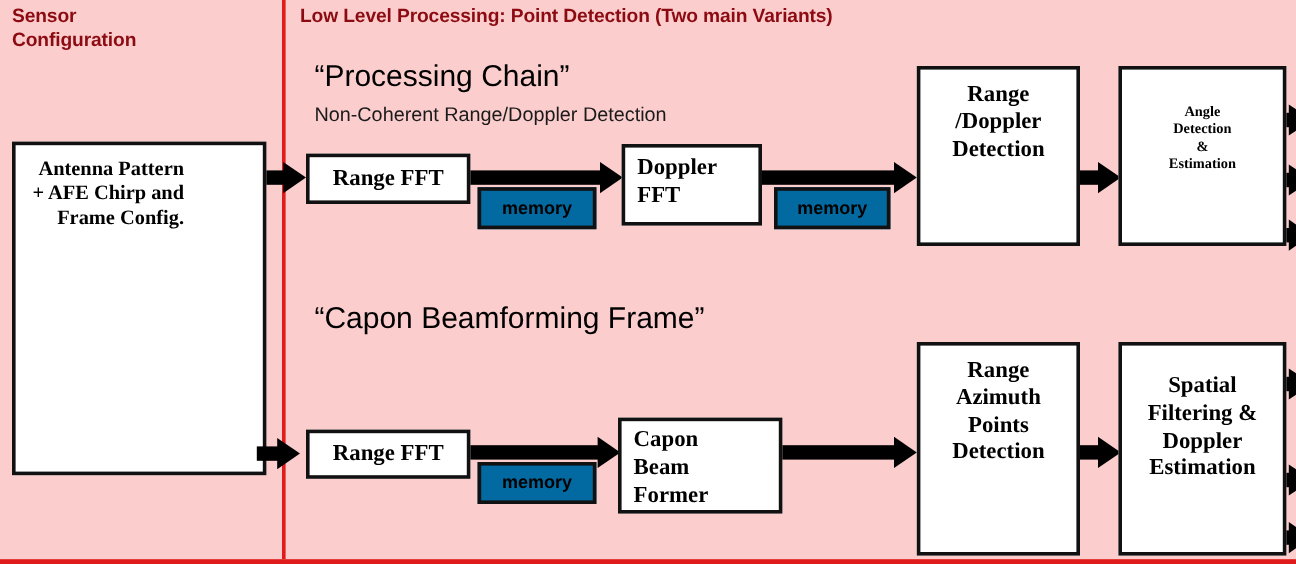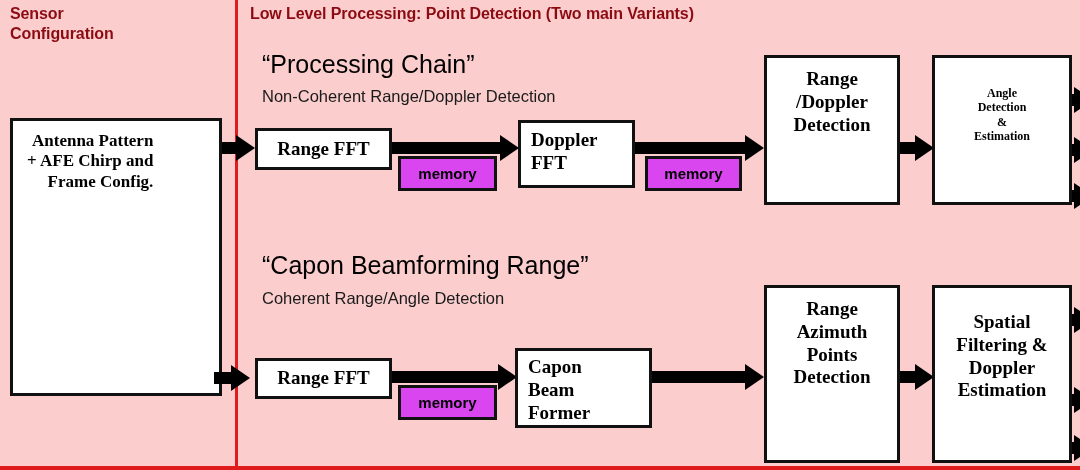--- a/index.html
+++ b/index.html
@@ -67,21 +67,21 @@
   .box.toptext {
     align-items: flex-start;
   }
   .box-label {
     white-space: pre-line;
     line-height: 1.2;
     font-family: Liberation Serif, serif;
   }
   .memory {
     position: absolute;
-    background: #d946ef;
+    background: #0369a1;
     border: 3px solid #111111;
     box-sizing: border-box;
     display: flex;
     align-items: center;
     justify-content: center;
     font-weight: bold;
     font-size: 15px;
     color: #000000;
   }
   .arrow {
@@ -187,22 +187,21 @@
   </div>
   <div class="arrow" style="left:1072px; top:150px; width:12px;">
     <div class="shaft" style="width:4px;"></div>
     <div class="head" style="left:2px;"></div>
   </div>
   <div class="arrow" style="left:1072px; top:196px; width:12px;">
     <div class="shaft" style="width:4px;"></div>
     <div class="head" style="left:2px;"></div>
   </div>
 
-  <div class="chain-title" style="left:262px; top:251px;">“Capon Beamforming Range”</div>
-  <div class="chain-sub" style="left:262px; top:288px;">Coherent Range/Angle Detection</div>
+  <div class="chain-title" style="left:262px; top:251px;">“Capon Beamforming Frame”</div>
 
   <div class="box" style="left:255px; top:358px; width:137px; height:41px;">
     <span class="box-label" style="font-size:19px;">Range FFT</span>
   </div>
 
   <div class="memory" style="left:398px; top:385px; width:99px; height:35px;">
     <span>memory</span>
   </div>
 
   <div class="arrow" style="left:392px; top:377px; width:128px;">

